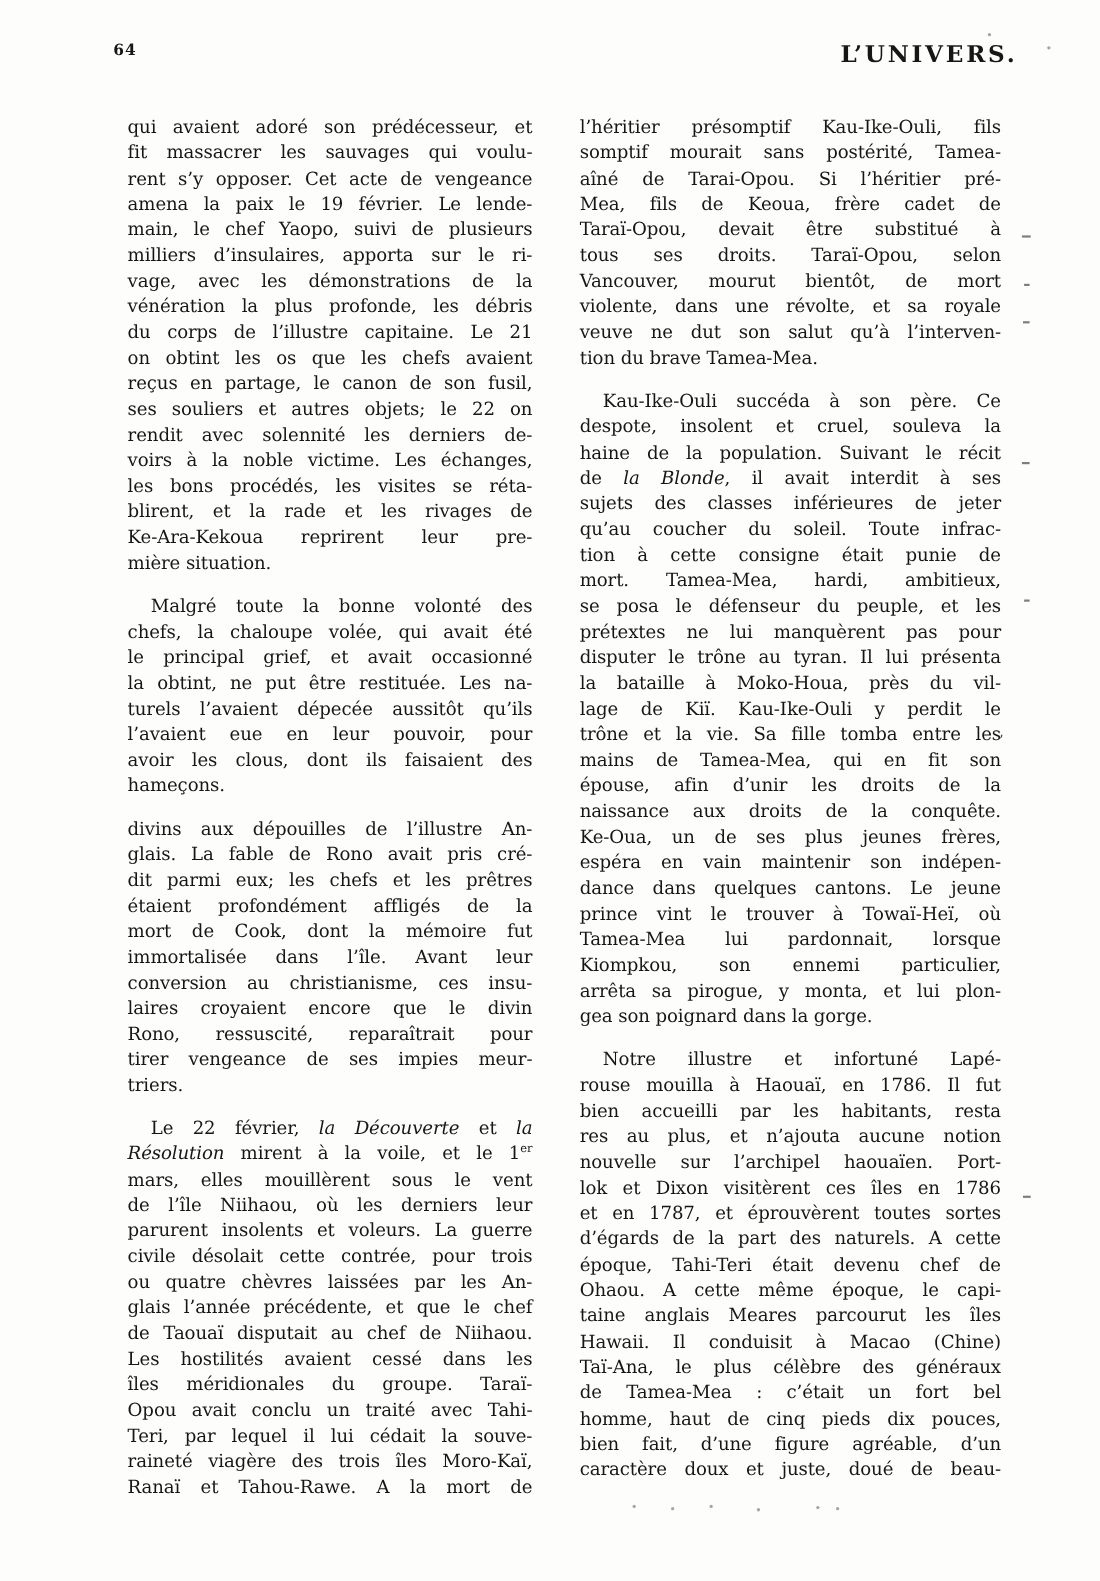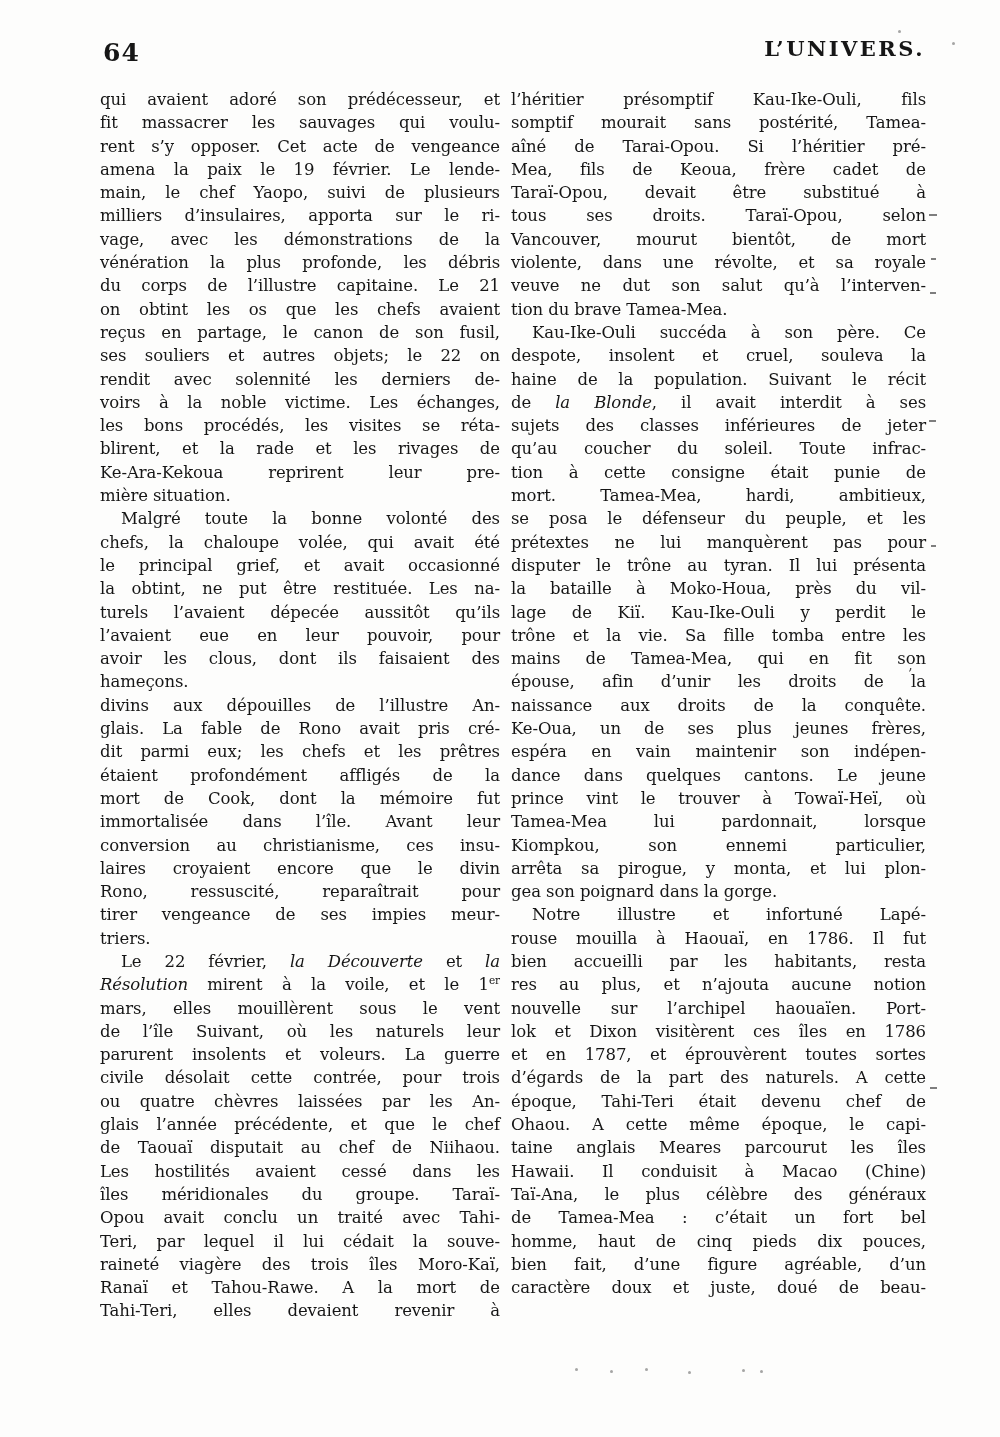--- a/index.html
+++ b/index.html
@@ -9,39 +9,39 @@
     height: 1437px;
     margin: 0 auto;
     background: #fdfdfc;
     color: #161616;
     font-family: "DejaVu Serif", "Liberation Serif", serif;
     overflow: hidden;
   }
   .page-number {
     position: absolute;
     top: 38px; left: 103px;
-    font-size: 25px;
+    font-size: 14px;
     font-weight: 700;
     letter-spacing: 1px;
   }
   .running-title {
     position: absolute;
     top: 36px; left: 100px; width: 825px;
     text-align: right;
     font-size: 21px;
     font-weight: 700;
     letter-spacing: 2.5px;
   }
   .column {
     position: absolute;
     top: 88px;
   }
   .column-left  { left: 100px; width: 400px; }
   .column-right { left: 511px; width: 415px; }
-  .paragraph { margin: 0; }
+  .paragraph { margin: 16px; }
   .line {
     font-size: 16.5px;
     line-height: 23.3px;
     height: 23.3px;
     text-align: justify;
     text-align-last: justify;
     letter-spacing: -0.1px;
   }
   .line.endline { text-align-last: left; }
   .line.ind { padding-left: 21px; }
@@ -111,33 +111,32 @@
         <div class="line">conversion au christianisme, ces insu-</div>
         <div class="line">laires croyaient encore que le divin</div>
         <div class="line">Rono, ressuscité, reparaîtrait pour</div>
         <div class="line">tirer vengeance de ses impies meur-</div>
         <div class="line endline">triers.</div>
       </div>
       <div class="paragraph">
         <div class="line ind">Le 22 février, <i>la Découverte</i> et <i>la</i></div>
         <div class="line"><i>Résolution</i> mirent à la voile, et le 1<sup>er</sup></div>
         <div class="line">mars, elles mouillèrent sous le vent</div>
-        <div class="line">de l’île Suivant, où les naturels leur</div>
+        <div class="line">de l’île Niihaou, où les derniers leur</div>
         <div class="line">parurent insolents et voleurs. La guerre</div>
         <div class="line">civile désolait cette contrée, pour trois</div>
         <div class="line">ou quatre chèvres laissées par les An-</div>
         <div class="line">glais l’année précédente, et que le chef</div>
         <div class="line">de Taouaï disputait au chef de Niihaou.</div>
         <div class="line">Les hostilités avaient cessé dans les</div>
         <div class="line">îles méridionales du groupe. Taraï-</div>
         <div class="line">Opou avait conclu un traité avec Tahi-</div>
         <div class="line">Teri, par lequel il lui cédait la souve-</div>
         <div class="line">raineté viagère des trois îles Moro-Kaï,</div>
         <div class="line">Ranaï et Tahou-Rawe. A la mort de</div>
-        <div class="line">Tahi-Teri, elles devaient revenir à</div>
       </div>
     </div>
 
   <div class="column column-right">
       <div class="paragraph">
         <div class="line">l’héritier présomptif Kau-Ike-Ouli, fils</div>
         <div class="line">somptif mourait sans postérité, Tamea-</div>
         <div class="line">aîné de Tarai-Opou. Si l’héritier pré-</div>
         <div class="line">Mea, fils de Keoua, frère cadet de</div>
         <div class="line">Taraï-Opou, devait être substitué à</div>

